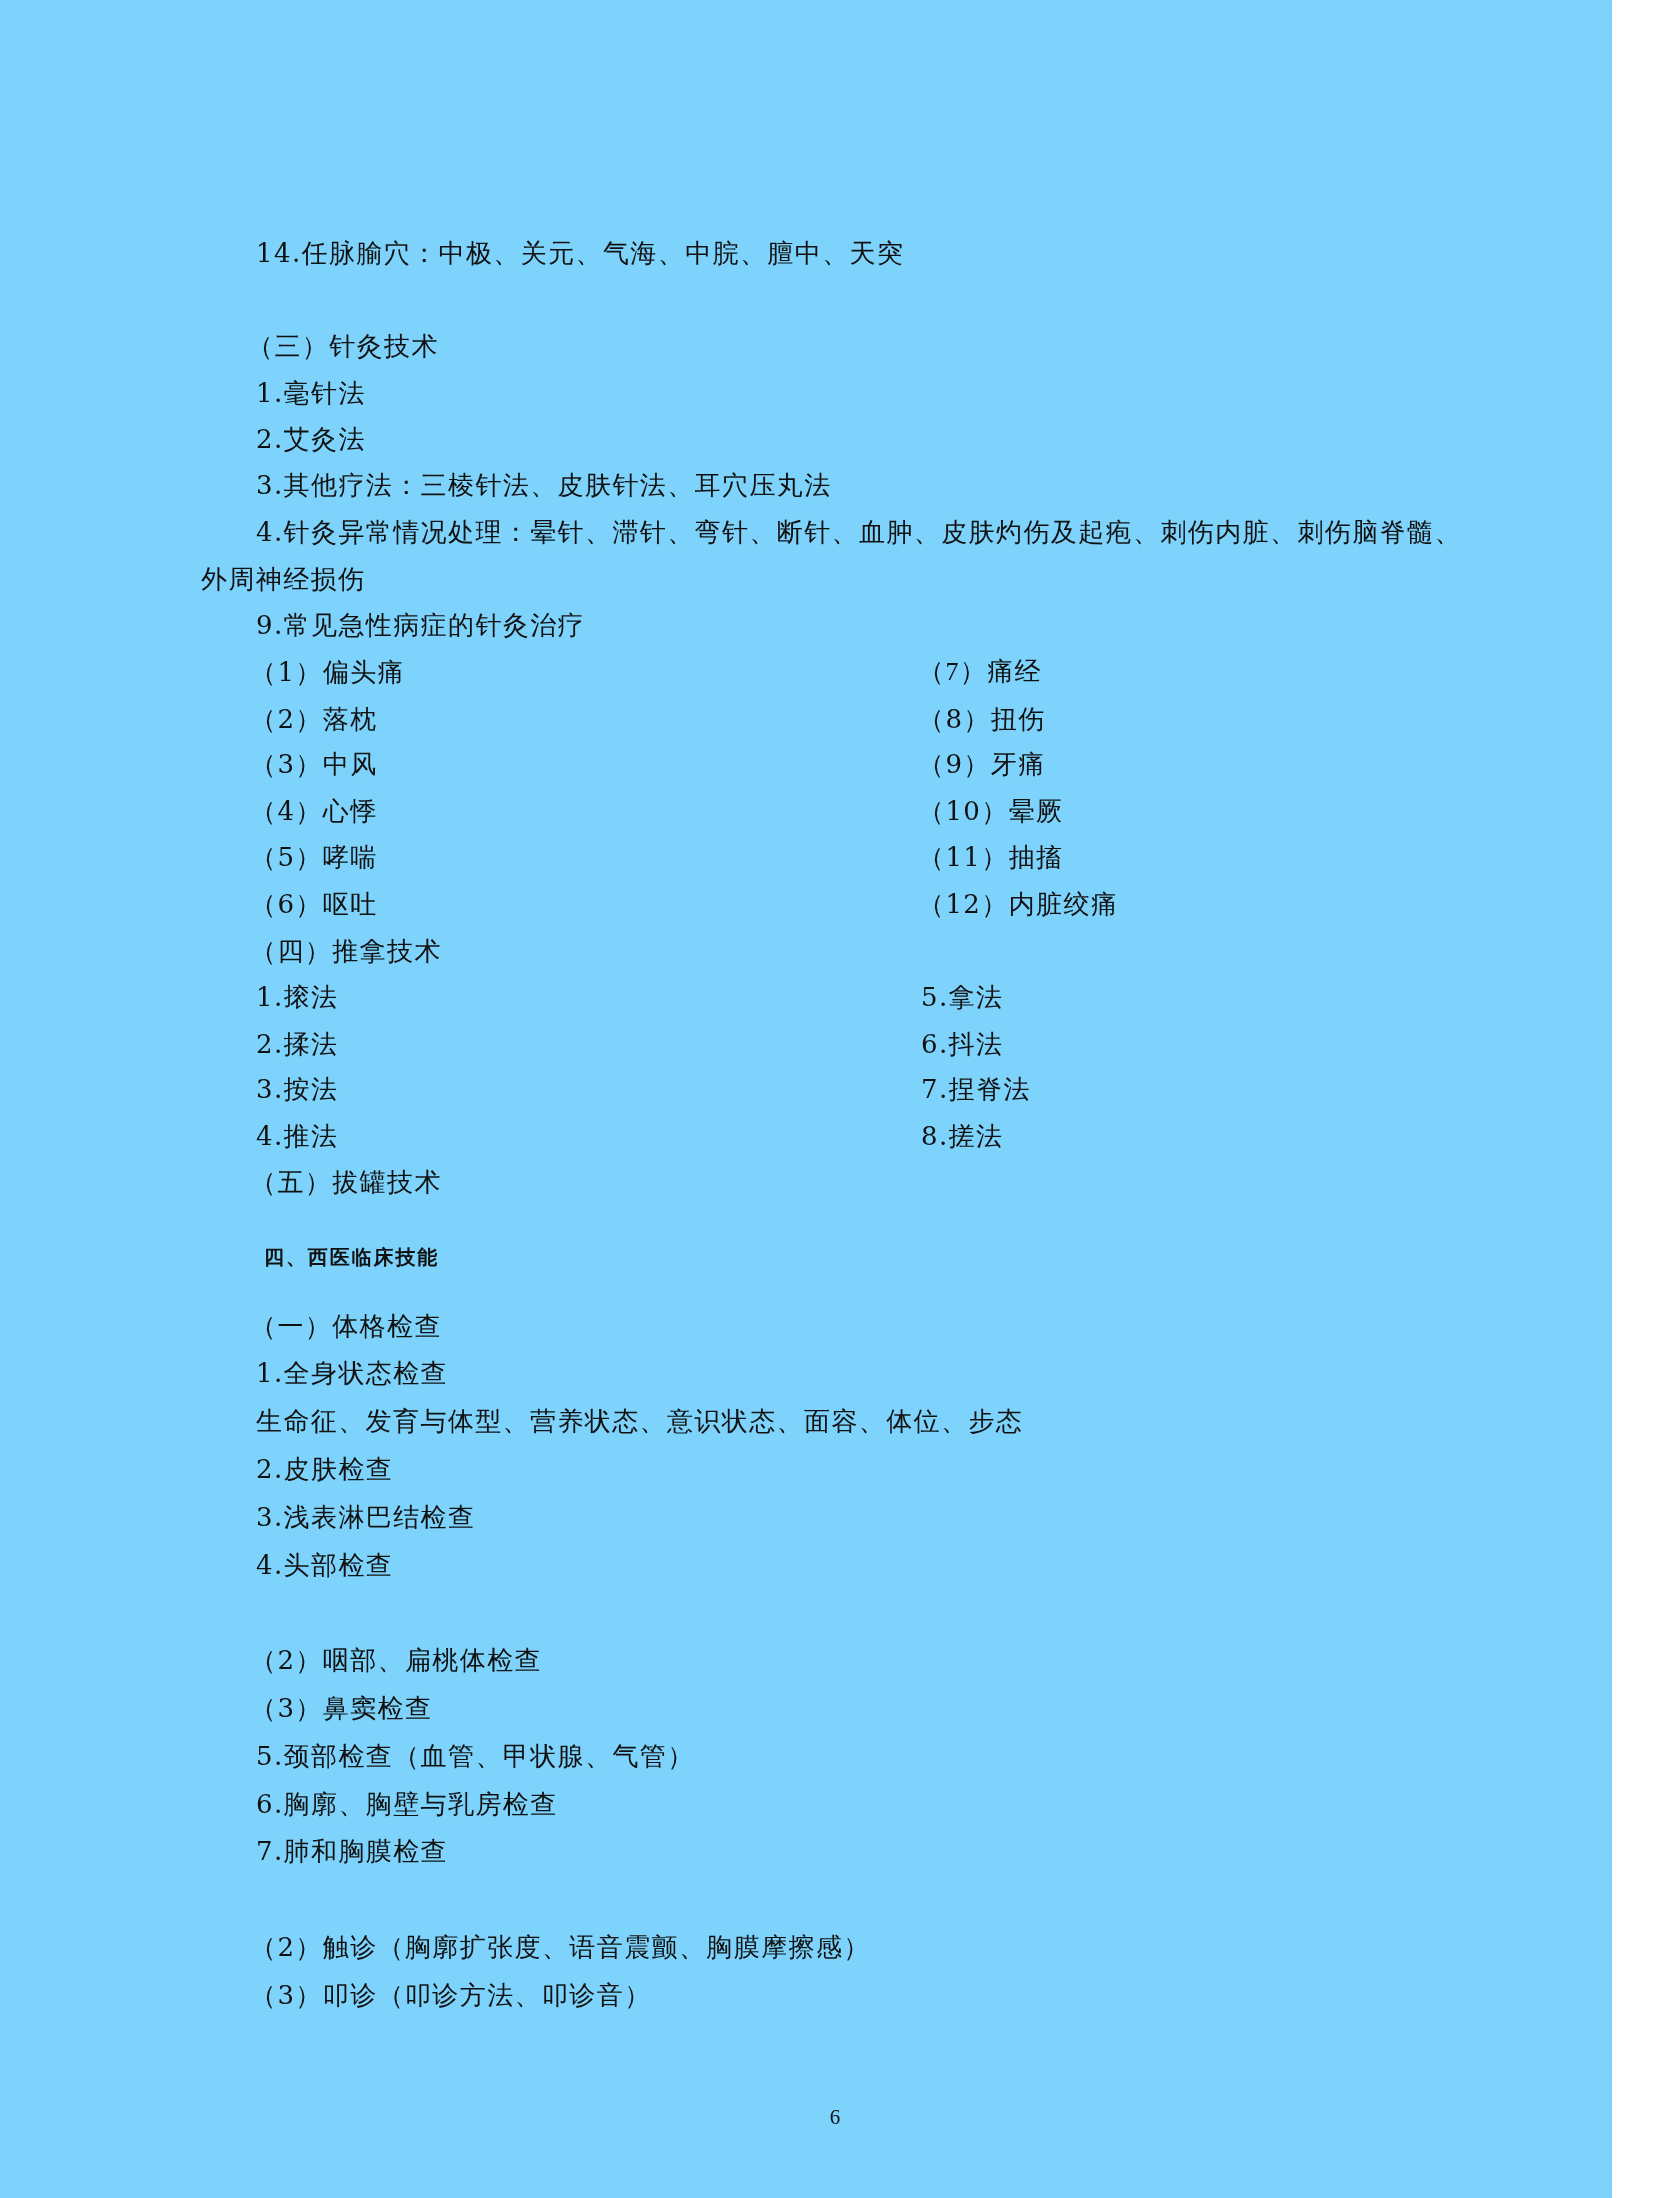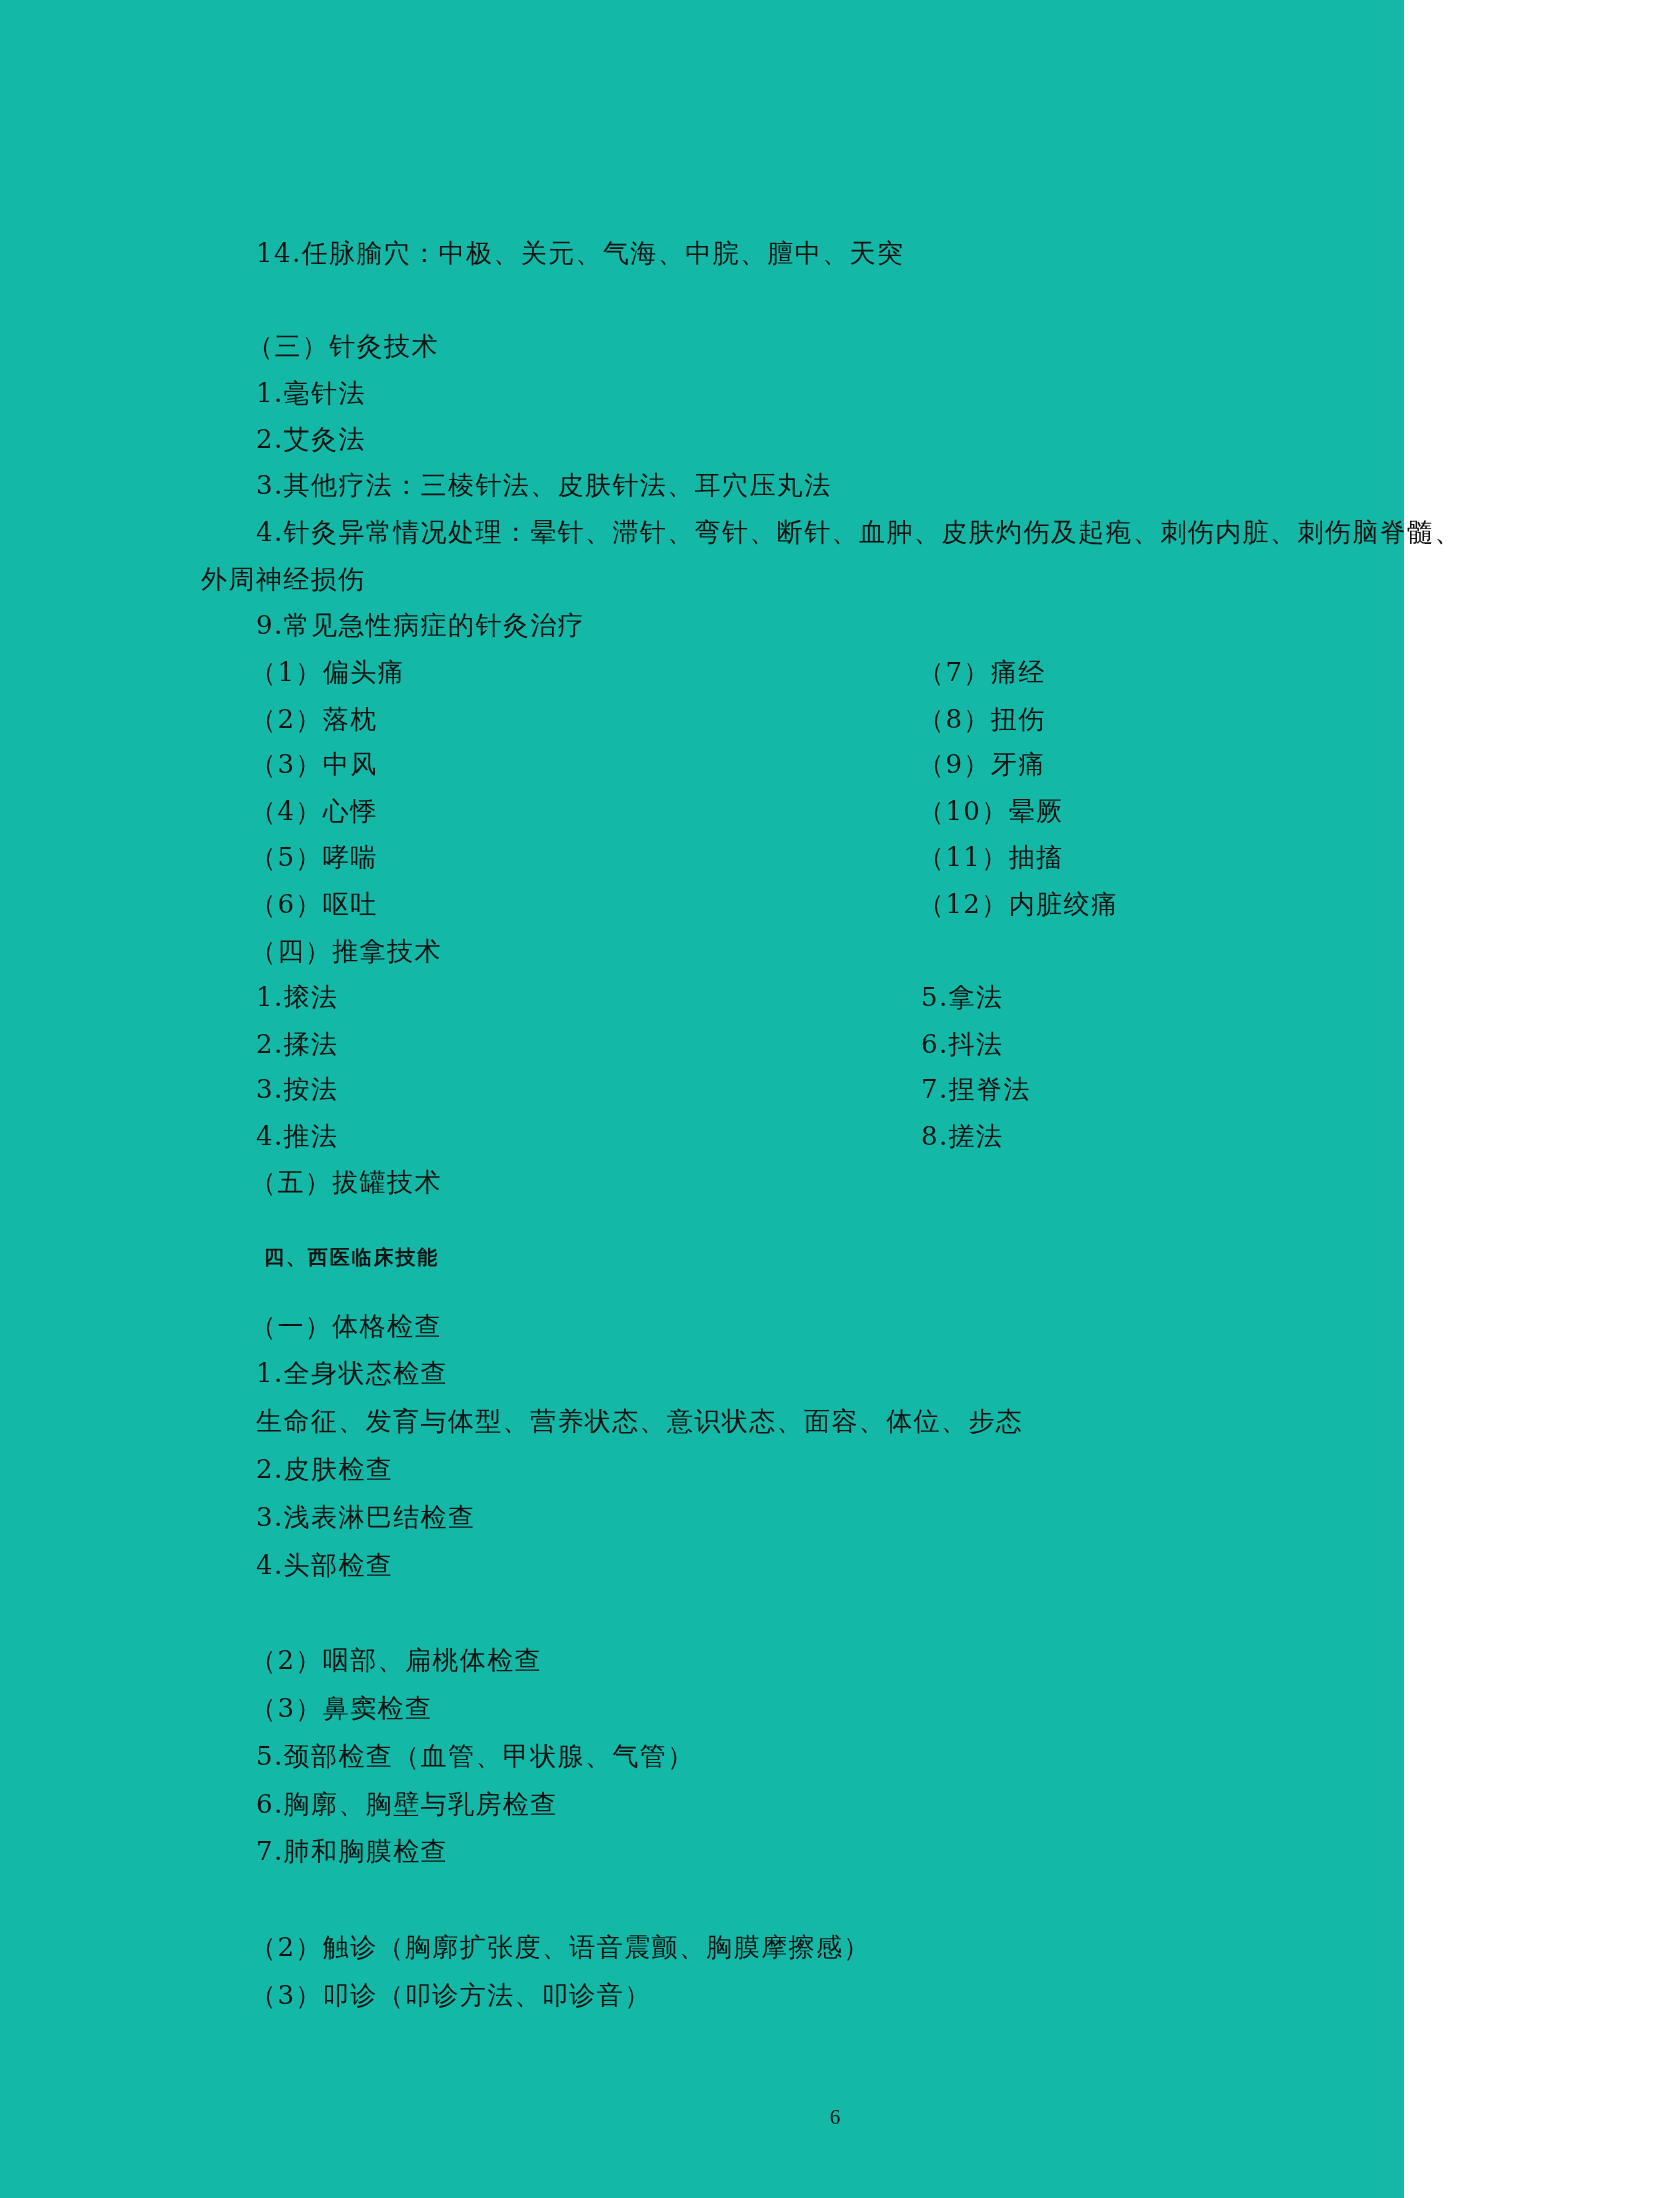--- a/index.html
+++ b/index.html
@@ -11,23 +11,23 @@
       width: 1672px;
       height: 2199px;
       position: relative;
       overflow: hidden;
       font-family: "DejaVu Serif", "Liberation Serif", serif;
       color: #111111;
     }
     .page {
       position: absolute;
       left: 0; top: 0;
-      width: 1404px;
+      width: 1612px;
       height: 2199px;
-      background: #14b8a6;
+      background: #7dd3fc;
     }
     .line {
       position: absolute;
       font-size: 26px;
       line-height: 32.5px;
       height: 32.5px;
       white-space: nowrap;
       letter-spacing: 1.4px;
     }
     .heading {
@@ -62,21 +62,21 @@
   <div class="line" style="left:201px; top:563px;">外周神经损伤</div>
   <div class="line" style="left:256px; top:609px;">9.常见急性病症的针灸治疗</div>
 
   <div class="line" style="left:250px; top:656px;">（1）偏头痛</div>
   <div class="line" style="left:250px; top:703px;">（2）落枕</div>
   <div class="line" style="left:250px; top:748px;">（3）中风</div>
   <div class="line" style="left:250px; top:795px;">（4）心悸</div>
   <div class="line" style="left:250px; top:841px;">（5）哮喘</div>
   <div class="line" style="left:250px; top:888px;">（6）呕吐</div>
 
-  <div class="line" style="left:918px; top:656px;">（7）痛经</div>
+  <div class="line" style="left:918px; top:656px;font-family:Liberation Serif, serif;">（7）痛经</div>
   <div class="line" style="left:918px; top:703px;">（8）扭伤</div>
   <div class="line" style="left:918px; top:748px;">（9）牙痛</div>
   <div class="line" style="left:918px; top:795px;">（10）晕厥</div>
   <div class="line" style="left:918px; top:841px;">（11）抽搐</div>
   <div class="line" style="left:918px; top:888px;">（12）内脏绞痛</div>
 
   <div class="line" style="left:250px; top:935px;">（四）推拿技术</div>
 
   <div class="line" style="left:256px; top:981px;">1.㨰法</div>
   <div class="line" style="left:256px; top:1028px;">2.揉法</div>

